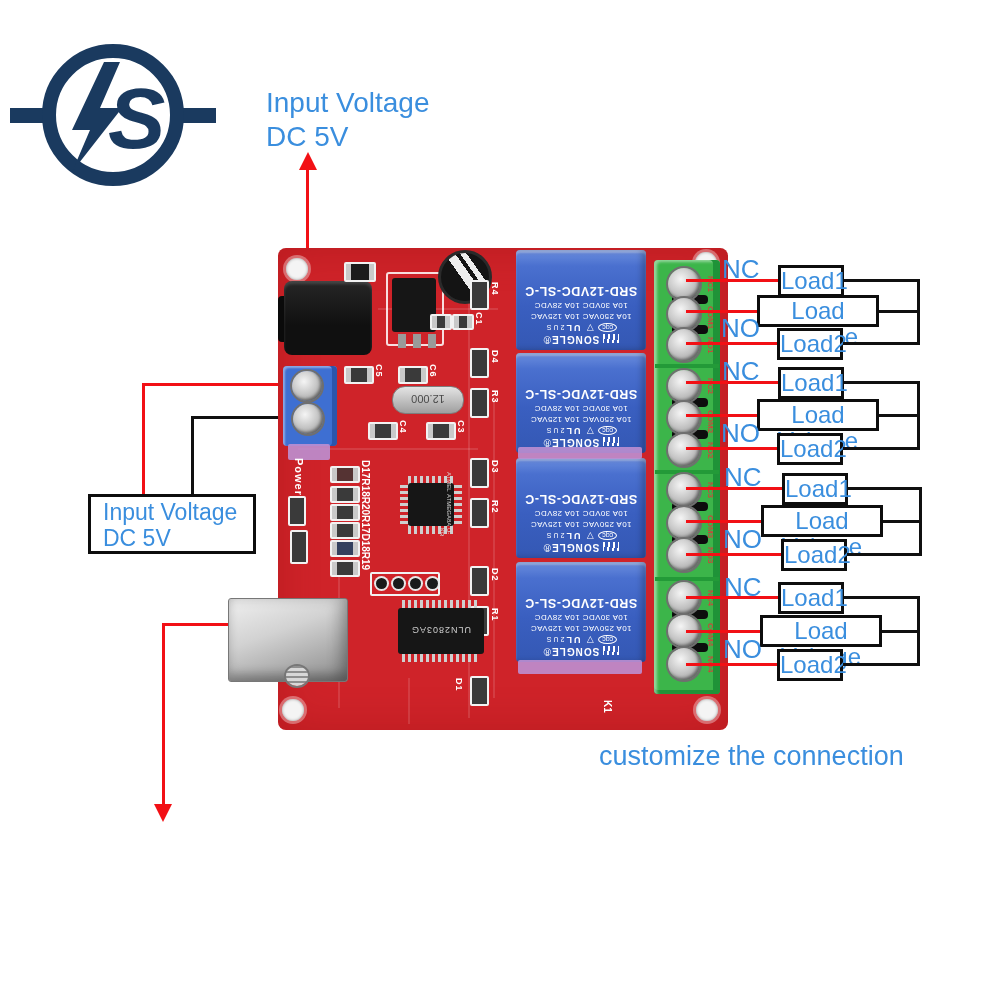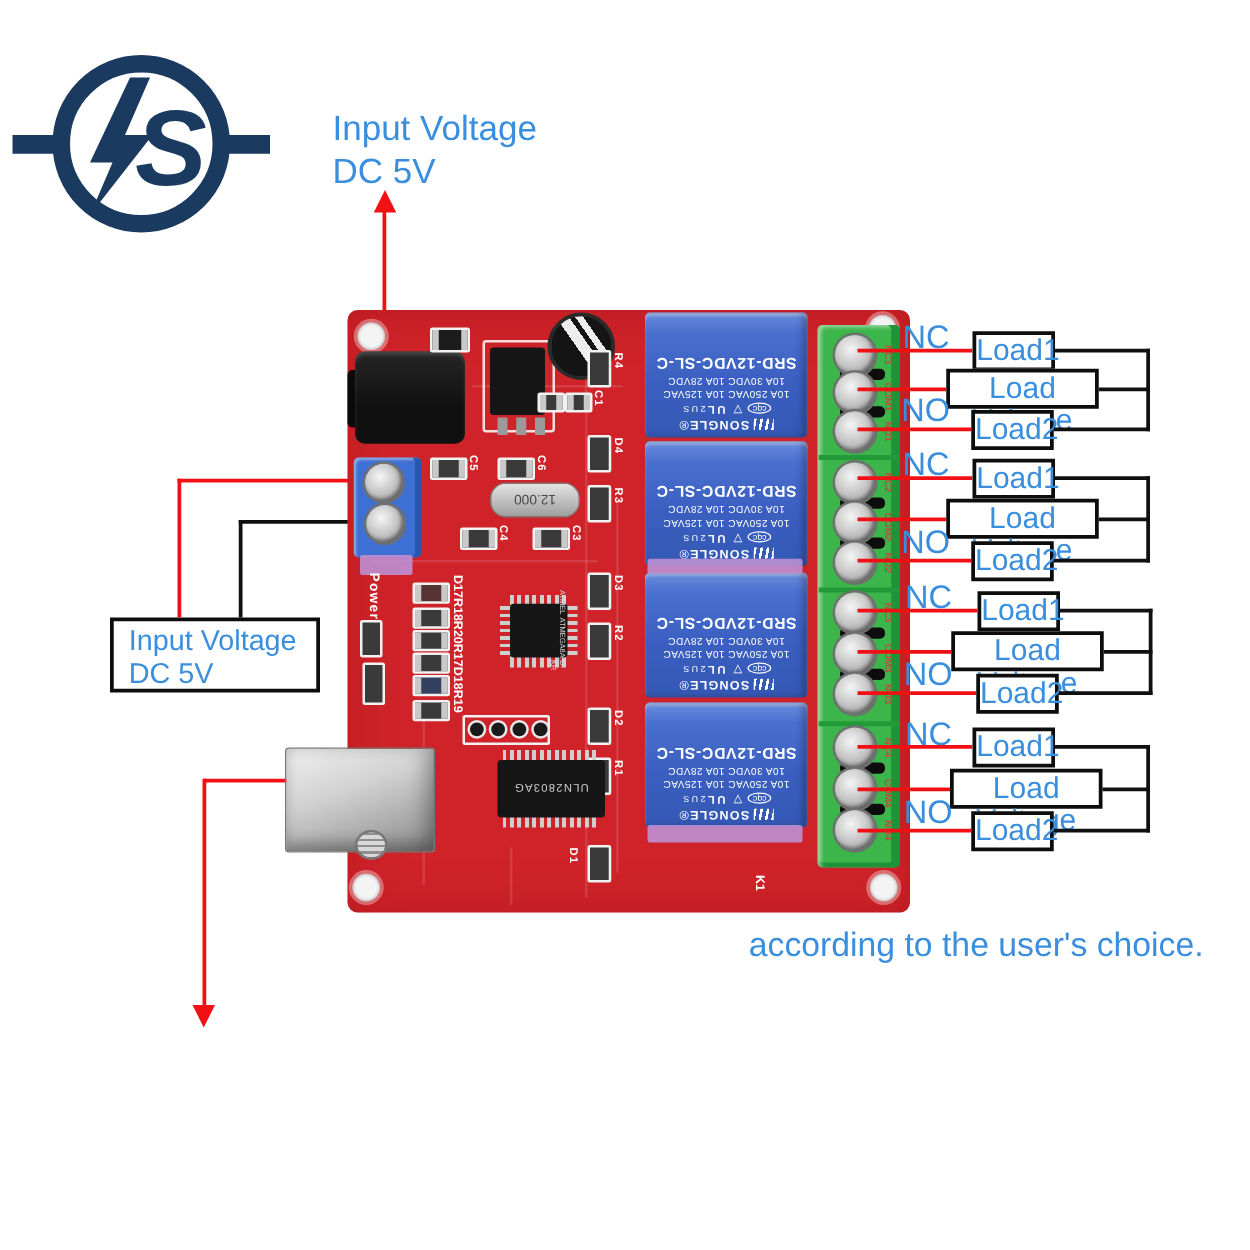--- a/index.html
+++ b/index.html
@@ -91,21 +91,21 @@
 <div class="redline" style="left:142px;top:383px;width:165px;height:3px;"></div>
 <div class="redline" style="left:142px;top:383px;width:3px;height:111px;"></div>
 <div class="blackline" style="left:191px;top:416px;width:118px;height:3px;"></div>
 <div class="blackline" style="left:191px;top:416px;width:3px;height:78px;"></div>
 
 <div class="redline" style="left:163px;top:623px;width:122px;height:3px;"></div>
 <div class="redline" style="left:162px;top:623px;width:3px;height:183px;"></div>
 <div class="arrow-down" style="left:154px;top:804px;"></div>
 
 <div class="abs" style="left:599px;top:740px;width:400px;">
-  <div class="note-line">according to the user's choice.</div>
+  <div class="note-line">customize the connection</div>
 </div>
 
 <div id="pcb">
   <div class="trace" style="left:190px;top:10px;width:2px;height:460px;"></div>
   <div class="trace" style="left:20px;top:200px;width:180px;height:2px;"></div>
   <div class="trace" style="left:60px;top:320px;width:2px;height:140px;"></div>
   <div class="trace" style="left:100px;top:60px;width:120px;height:2px;"></div>
   <div class="trace" style="left:215px;top:150px;width:2px;height:300px;"></div>
   <div class="trace" style="left:130px;top:430px;width:2px;height:46px;"></div>
 </div>

